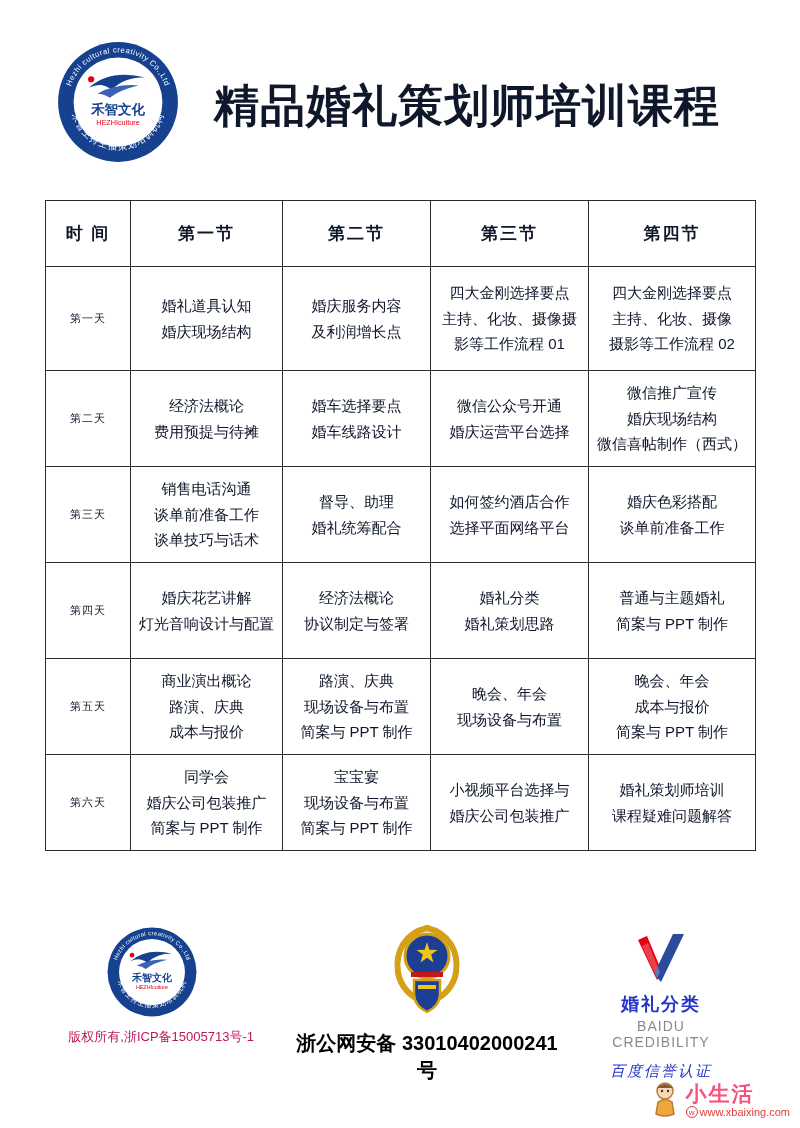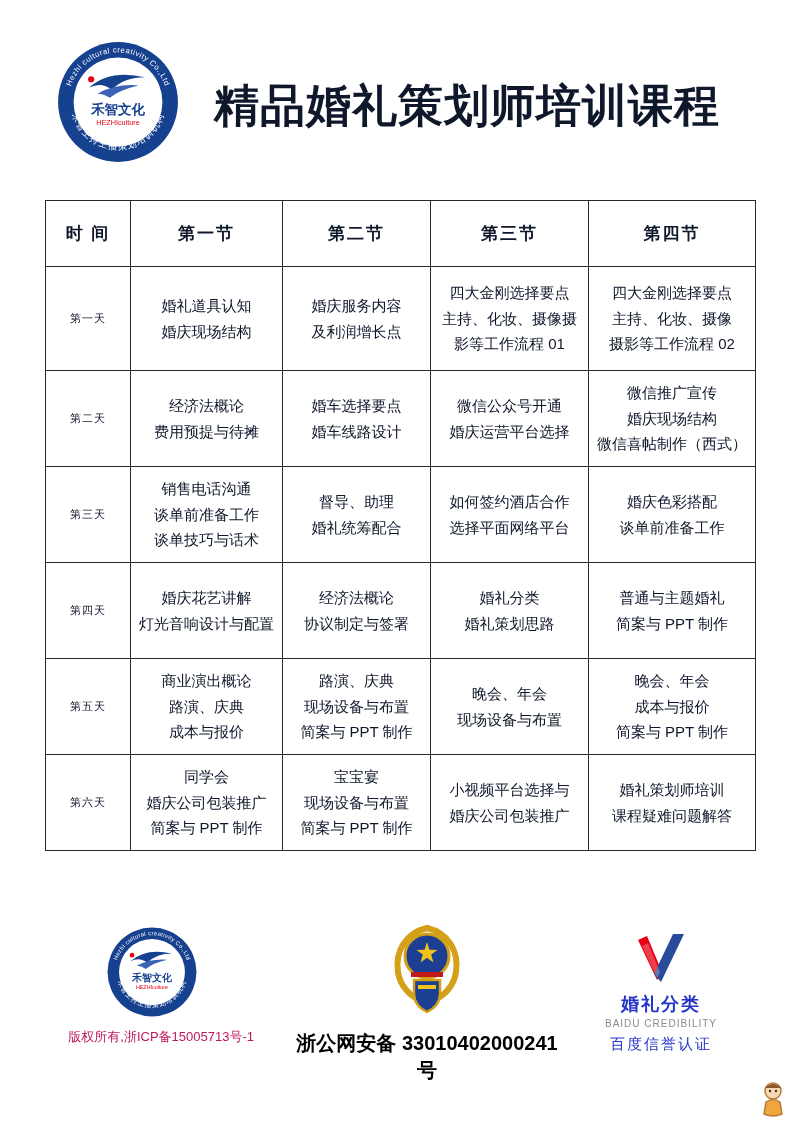--- a/index.html
+++ b/index.html
@@ -46,22 +46,22 @@
   .police-text {
     position:absolute; left:295px; top:1030px; width:264px;
     font-size:20px; font-weight:700; text-align:center; color:#000;
   }
   .baidu-block {
     position:absolute; left:596px; top:932px; width:130px;
     text-align:center;
   }
   .baidu-logo { width:58px; height:54px; display:block; margin:0 auto 6px auto; }
   .baidu-title { font-size:18px; font-weight:700; color:#2535c8; letter-spacing:2px; }
-  .baidu-sub { font-size:10px; color:#8a8a8a; letter-spacing:1px; margin-top:2px; }
-  .baidu-cert { font-size:15px; color:#2535c8; letter-spacing:2px; margin-top:6px; }
+  .baidu-sub { font-size:14px; color:#8a8a8a; letter-spacing:1px; margin-top:2px; }
+  .baidu-cert { font-size:15px; color:#2535c8; letter-spacing:2px; margin-top:12px;font-style:italic; }
   
   .watermark {
     position:absolute; right:10px; bottom:8px;
     display:flex; align-items:center; gap:4px;
   }
   .wm-icon { width:34px; height:40px; }
   .wm-texts { display:flex; flex-direction:column; line-height:1.15; }
   .wm-name { font-size:21px; font-weight:700; color:#f5517c; letter-spacing:2px; }
   .wm-url { font-size:11px; color:#e23b3b; display:flex; align-items:center; gap:2px; }
   .wm-w {
@@ -236,13 +236,20 @@
 </div>
 
 <div class="watermark">
   <svg class="wm-icon" viewBox="0 0 34 40">
     <circle cx="17" cy="11" r="8" fill="#f7d9b5" stroke="#b57b3c" stroke-width="1.5"></circle>
     <path d="M9 8 Q17 0 25 8" fill="#8a5a2b"></path>
     <circle cx="14" cy="11" r="1.2" fill="#333"></circle>
     <circle cx="20" cy="11" r="1.2" fill="#333"></circle>
     <path d="M10 22 Q17 17 24 22 L26 34 Q17 38 8 34 Z" fill="#f0a63c" stroke="#b57b3c" stroke-width="1.5"></path>
   </svg>
+  <div class="wm-texts">
+    <span class="wm-name">小生活</span>
+    <span class="wm-url">
+      <span class="wm-w">w</span>
+      <span>www.xbaixing.com</span>
+    </span>
+  </div>
 </div>
 
 </body></html>

